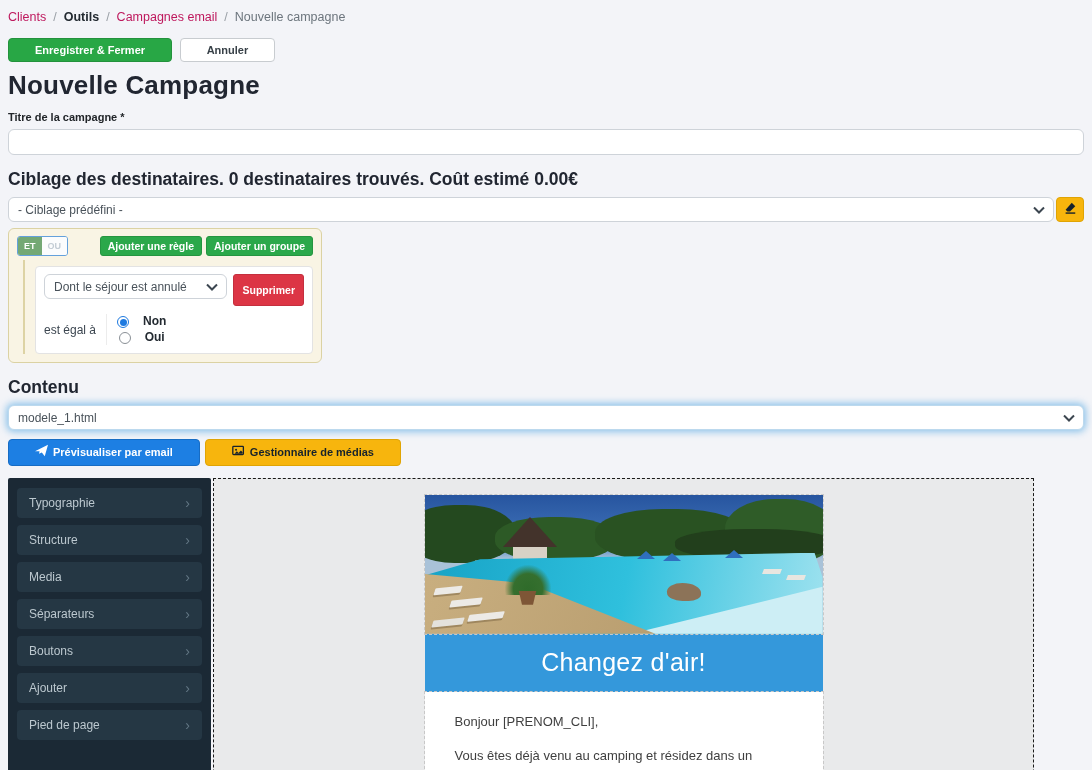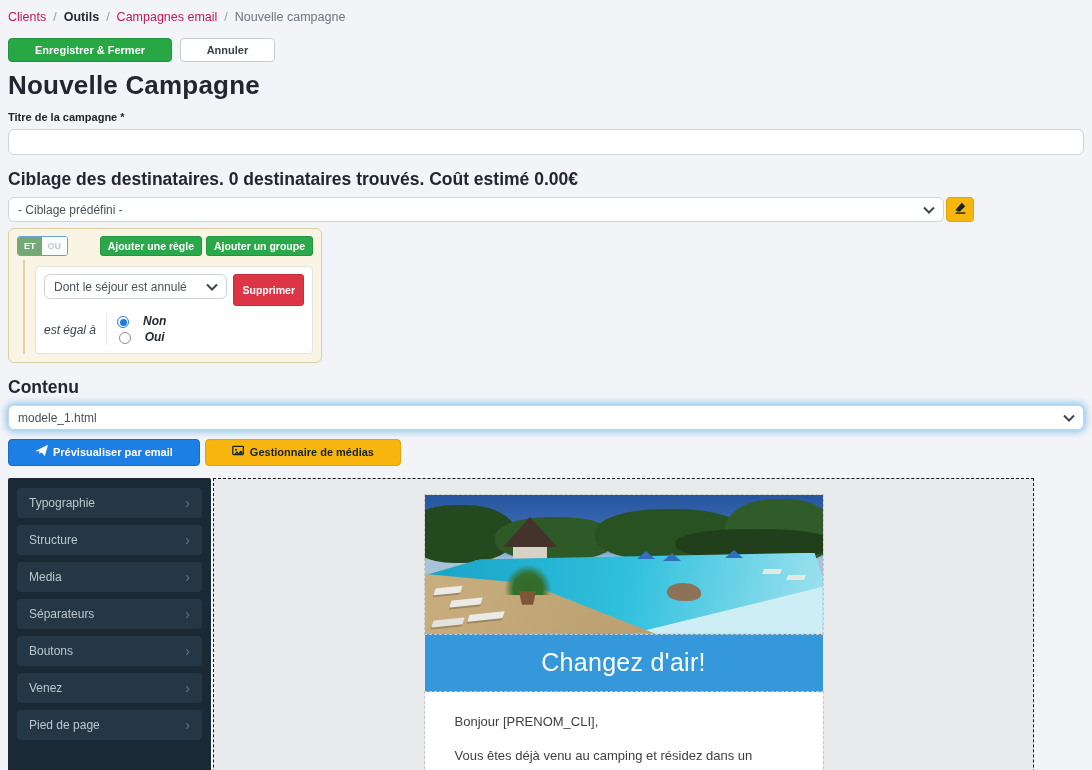--- a/index.html
+++ b/index.html
@@ -56,21 +56,21 @@
   .tg-on  { background:#74a874; color:#fff; }
   .tg-off { background:#fbfcfd; color:#c3ccd4; }
   .qb-add-btns { display:flex; gap:4px; }
   .btn-xs-green { background:#2ba84a; color:#fff; font-size:10.5px; font-weight:bold;
                   padding:3px 7px; border-radius:3px; border:1px solid #259540; cursor:pointer; }
   .rules-list { border-left:2px solid #ddd3a4; margin:4px 0 0 6px; padding:6px 0 0 10px; }
   .rule { background:#fff; border:1px solid #e3e3e3; border-radius:4px; padding:7px 8px 8px; }
   .rule-top { display:flex; justify-content:space-between; align-items:flex-start; }
   .btn-xs-red { background:#dc3545; color:#fff; font-size:10.5px; font-weight:bold;
                 padding:9px 8px; border-radius:3px; border:1px solid #c42f3e; cursor:pointer; }
-  .rule-bottom { display:flex; align-items:center; margin-top:8px;font-style:italic; }
+  .rule-bottom { display:flex; align-items:center; margin-top:8px; }
   .op-label { font-size:12px; color:#3c4650; padding-right:10px; }
   .radio-group { border-left:1px solid #ececec; padding-left:10px; }
   .radio-row { display:flex; align-items:center; gap:14px; font-size:12px; font-weight:bold;
                color:#232a31; line-height:1.3; cursor:pointer;justify-content:center; }
   .radio { width:12px; height:12px; border-radius:50%; border:1px solid #8a9096; background:#fff;
            display:inline-flex; align-items:center; justify-content:center; }
   .radio.checked { border-color:#1e7ae0; }
   .radio.checked::after { content:""; width:7px; height:7px; border-radius:50%; background:#1e7ae0; }
 
   
@@ -153,21 +153,21 @@
   </div>
 
   <h1>Nouvelle Campagne</h1>
 
   <label class="field-label">Titre de la campagne *</label>
   <input class="text-input" type="text" value="" style="">
 
   <h2>Ciblage des destinataires. 0 destinataires trouvés. Coût estimé 0.00€</h2>
 
   <div class="row-flex">
-    <div class="select-wrap" style="width:936px;">
+    <div class="select-wrap" style="width:1046px;">
       <select>
         <option>- Ciblage prédéfini -</option>
       </select>
       <span class="chev">
         <svg width="12" height="8" viewBox="0 0 12 8">
             <path d="M1 1l5 5 5-5" fill="none" stroke="#3c4650" stroke-width="2"></path>
           </svg>
       </span>
     </div>
     <div class="icon-btn-yellow">
@@ -275,21 +275,21 @@
         </div>
         <div class="sb-item">
           <span class="lbl">Séparateurs</span>
             <span class="sb-chev">›</span>
         </div>
         <div class="sb-item">
           <span class="lbl">Boutons</span>
             <span class="sb-chev">›</span>
         </div>
         <div class="sb-item">
-          <span class="lbl">Venez</span>
+          <span class="lbl">Ajouter</span>
             <span class="sb-chev">›</span>
         </div>
         <div class="sb-item">
           <span class="lbl">Pied de page</span>
             <span class="sb-chev">›</span>
         </div>
       </div>
       <div class="sb-toolbar">
         
         

